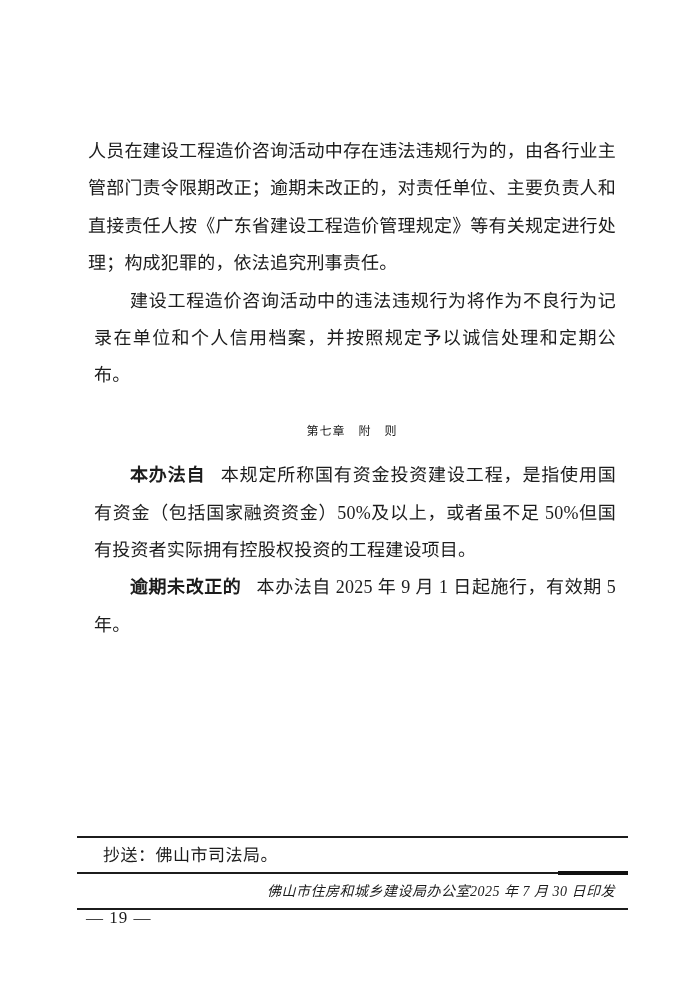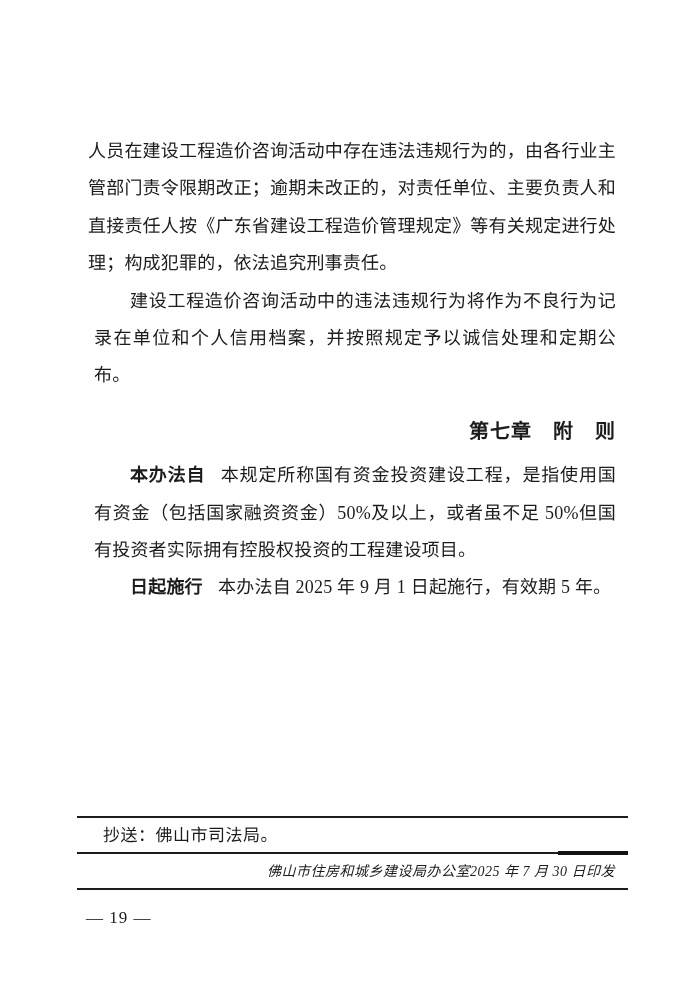--- a/index.html
+++ b/index.html
@@ -32,36 +32,36 @@
     padding: 0;
   }
   .indent {
     text-indent: 2em;
     margin-left: 6px;
   }
   .chapter {
     margin: 18px 0 7px 0;
     padding: 0;
     font-family: "Liberation Sans", "DejaVu Sans", sans-serif;
-    font-size: 20px;
-    font-weight: 700;
+    font-size: 12px;
+    font-weight: 400;
     line-height: 37.4px;
-    text-align: right;
+    text-align: center;
     letter-spacing: 1px;
     text-indent: 0;
   }
   .article-label {
     font-family: "Liberation Sans", "DejaVu Sans", sans-serif;
     font-weight: 700;
     margin-right: 0.85em;
   }
   .footer {
     position: absolute;
     left: 77px;
-    top: 816px;
+    top: 836px;
     width: 551px;
   }
   .rule {
     position: relative;
     width: 551px;
     height: 2px;
     background: #1c1c1c;
   }
   .rule-mid .rule-thick {
     position: absolute;
@@ -103,21 +103,21 @@
 
   <div class="content">
     <p class="body-p">人员在建设工程造价咨询活动中存在违法违规行为的，由各行业主管部门责令限期改正；逾期未改正的，对责任单位、主要负责人和直接责任人按《广东省建设工程造价管理规定》等有关规定进行处理；构成犯罪的，依法追究刑事责任。</p>
 
     <p class="body-p indent">建设工程造价咨询活动中的违法违规行为将作为不良行为记录在单位和个人信用档案，并按照规定予以诚信处理和定期公布。</p>
 
     <h2 class="chapter">第七章　附　则</h2>
 
     <p class="body-p indent"><span class="article-label">本办法自</span><span>本规定所称国有资金投资建设工程，是指使用国有资金（包括国家融资资金）50%及以上，或者虽不足 50%但国有投资者实际拥有控股权投资的工程建设项目。</span></p>
 
-    <p class="body-p indent"><span class="article-label">日起施行</span><span>本办法自 2025 年 9 月 1 日起施行，有效期 5 年。</span></p>
+    <p class="body-p indent"><span class="article-label">逾期未改正的</span><span>本办法自 2025 年 9 月 1 日起施行，有效期 5 年。</span></p>
   </div>
 
   <div class="footer">
     <div class="rule rule-top"></div>
 
     <div class="cc-line">抄送：佛山市司法局。</div>
 
     <div class="rule rule-mid">
         <span class="rule-thick"></span>
       </div>

